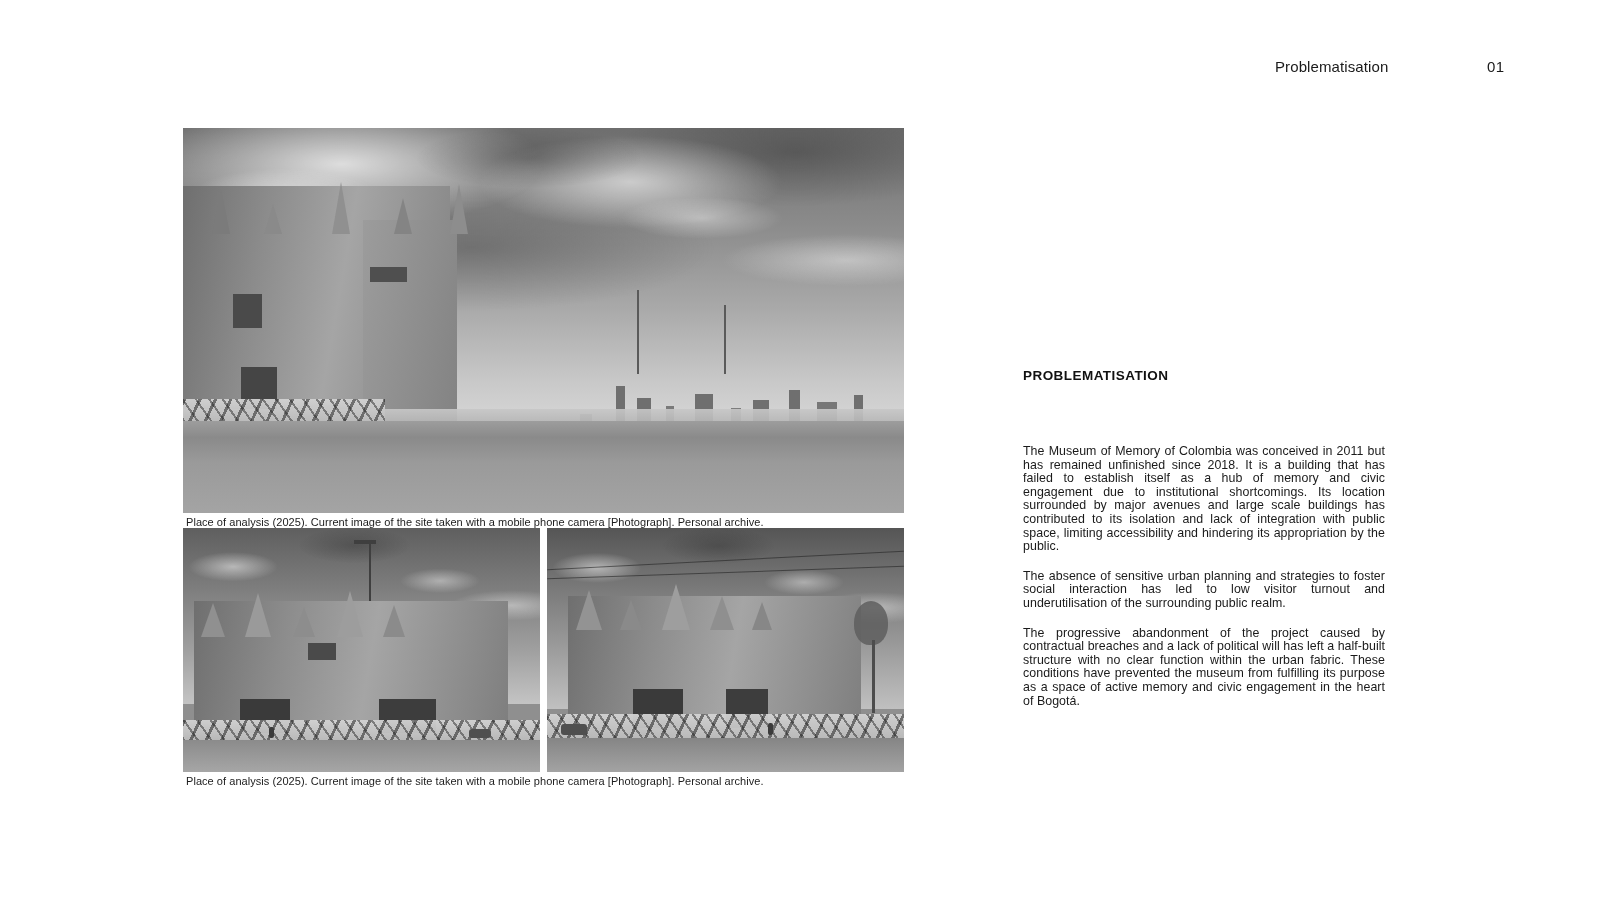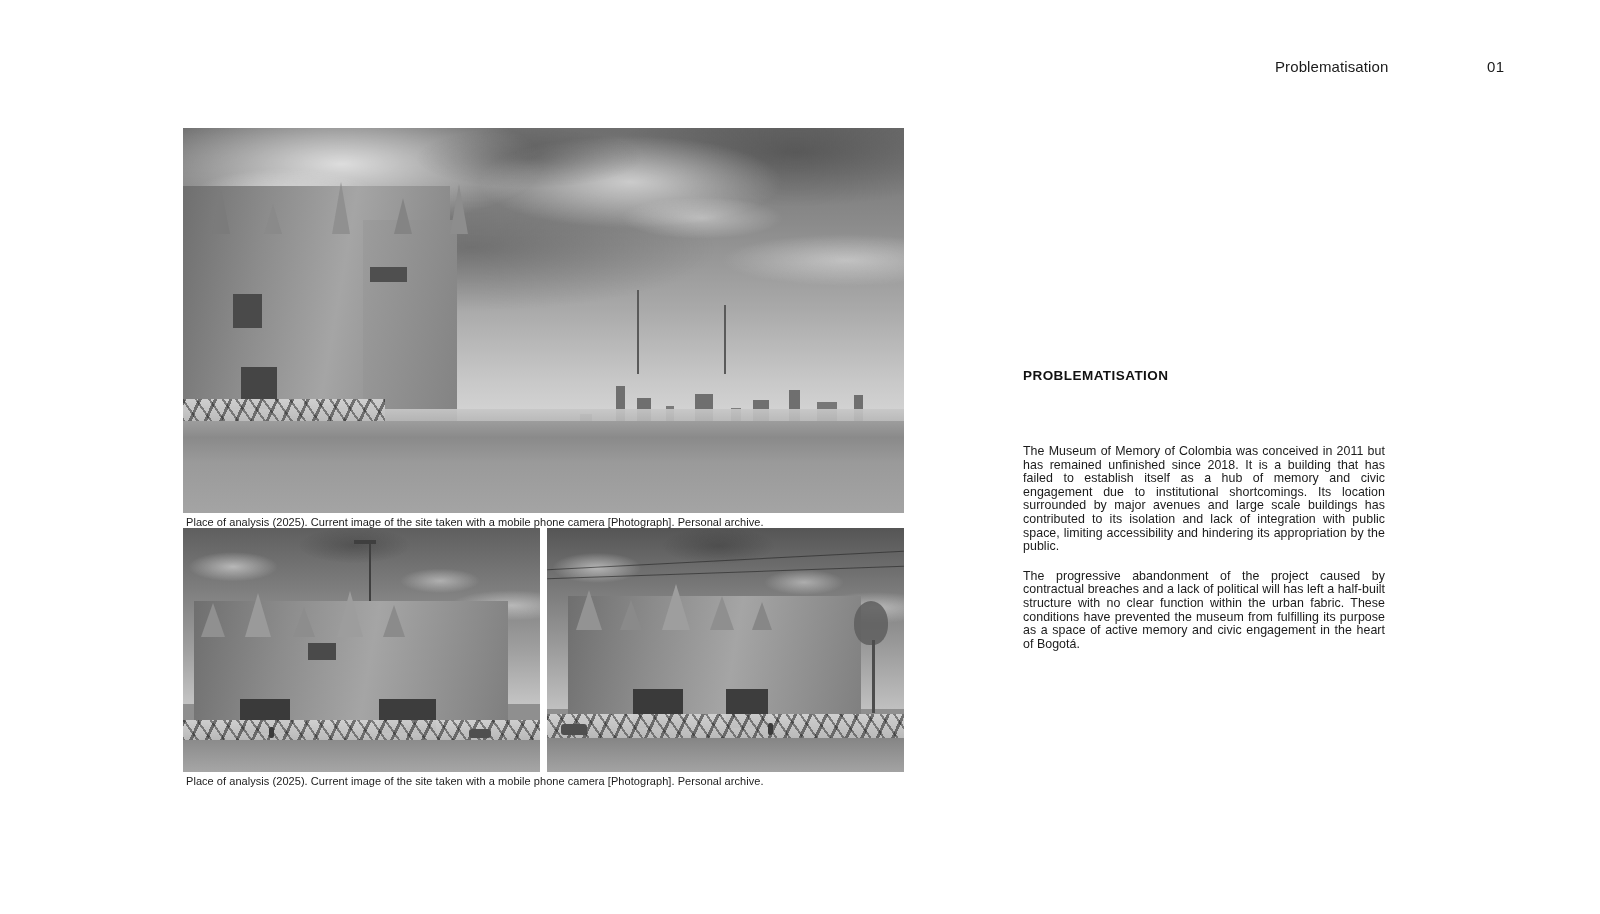--- a/index.html
+++ b/index.html
@@ -296,14 +296,15 @@
       <div class="car" style="left:62%;bottom:15%;width:5px;height:12px;background:#3b3b3b;border-radius:2px;"></div>
     </div>
   </div>
 
   <div class="figure-caption">Place of analysis (2025). Current image of the site taken with a mobile phone camera [Photograph]. Personal archive.</div>
 </div>
 
 <div class="text-column">
   <h2 class="section-heading">PROBLEMATISATION</h2>
   <p class="body-paragraph">The Museum of Memory of Colombia was conceived in 2011 but has remained unfinished since 2018. It is a building that has failed to establish itself as a hub of memory and civic engagement due to institutional shortcomings. Its location surrounded by major avenues and large scale buildings has contributed to its isolation and lack of integration with public space, limiting accessibility and hindering its appropriation by the public.</p>
+  <p class="body-paragraph">The absence of sensitive urban planning and strategies to foster social interaction has led to low visitor turnout and underutilisation of the surrounding public realm.</p>
   <p class="body-paragraph">The progressive abandonment of the project caused by contractual breaches and a lack of political will has left a half-built structure with no clear function within the urban fabric. These conditions have prevented the museum from fulfilling its purpose as a space of active memory and civic engagement in the heart of Bogotá.</p>
 </div>
 
 </body></html>

